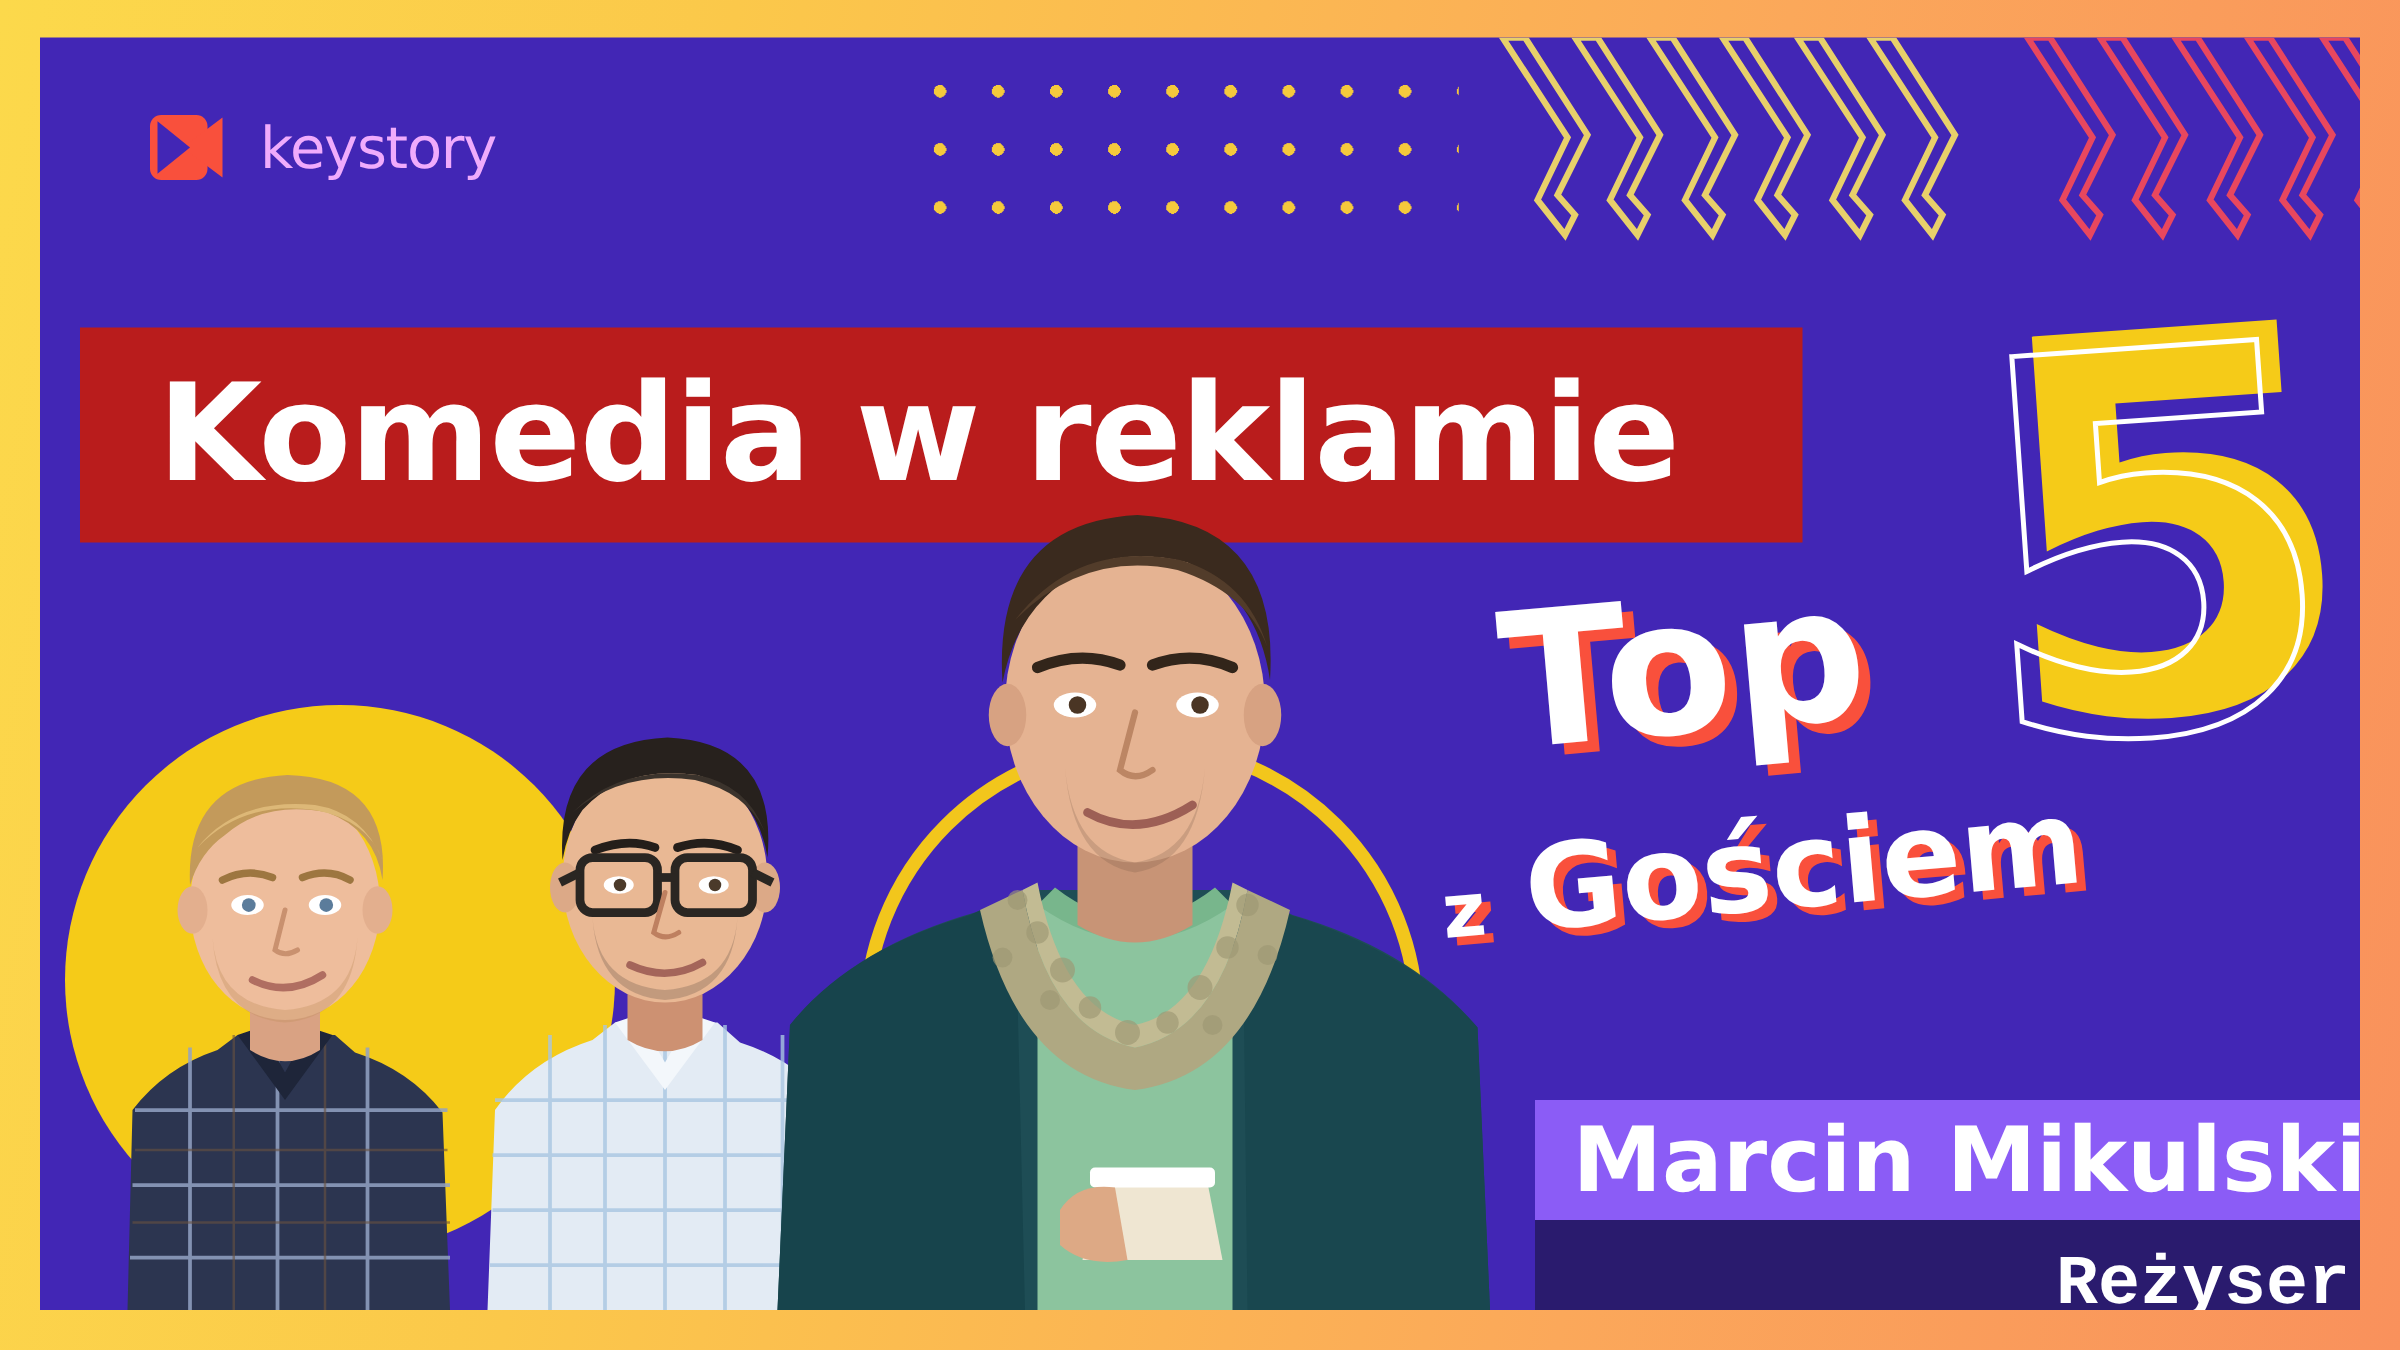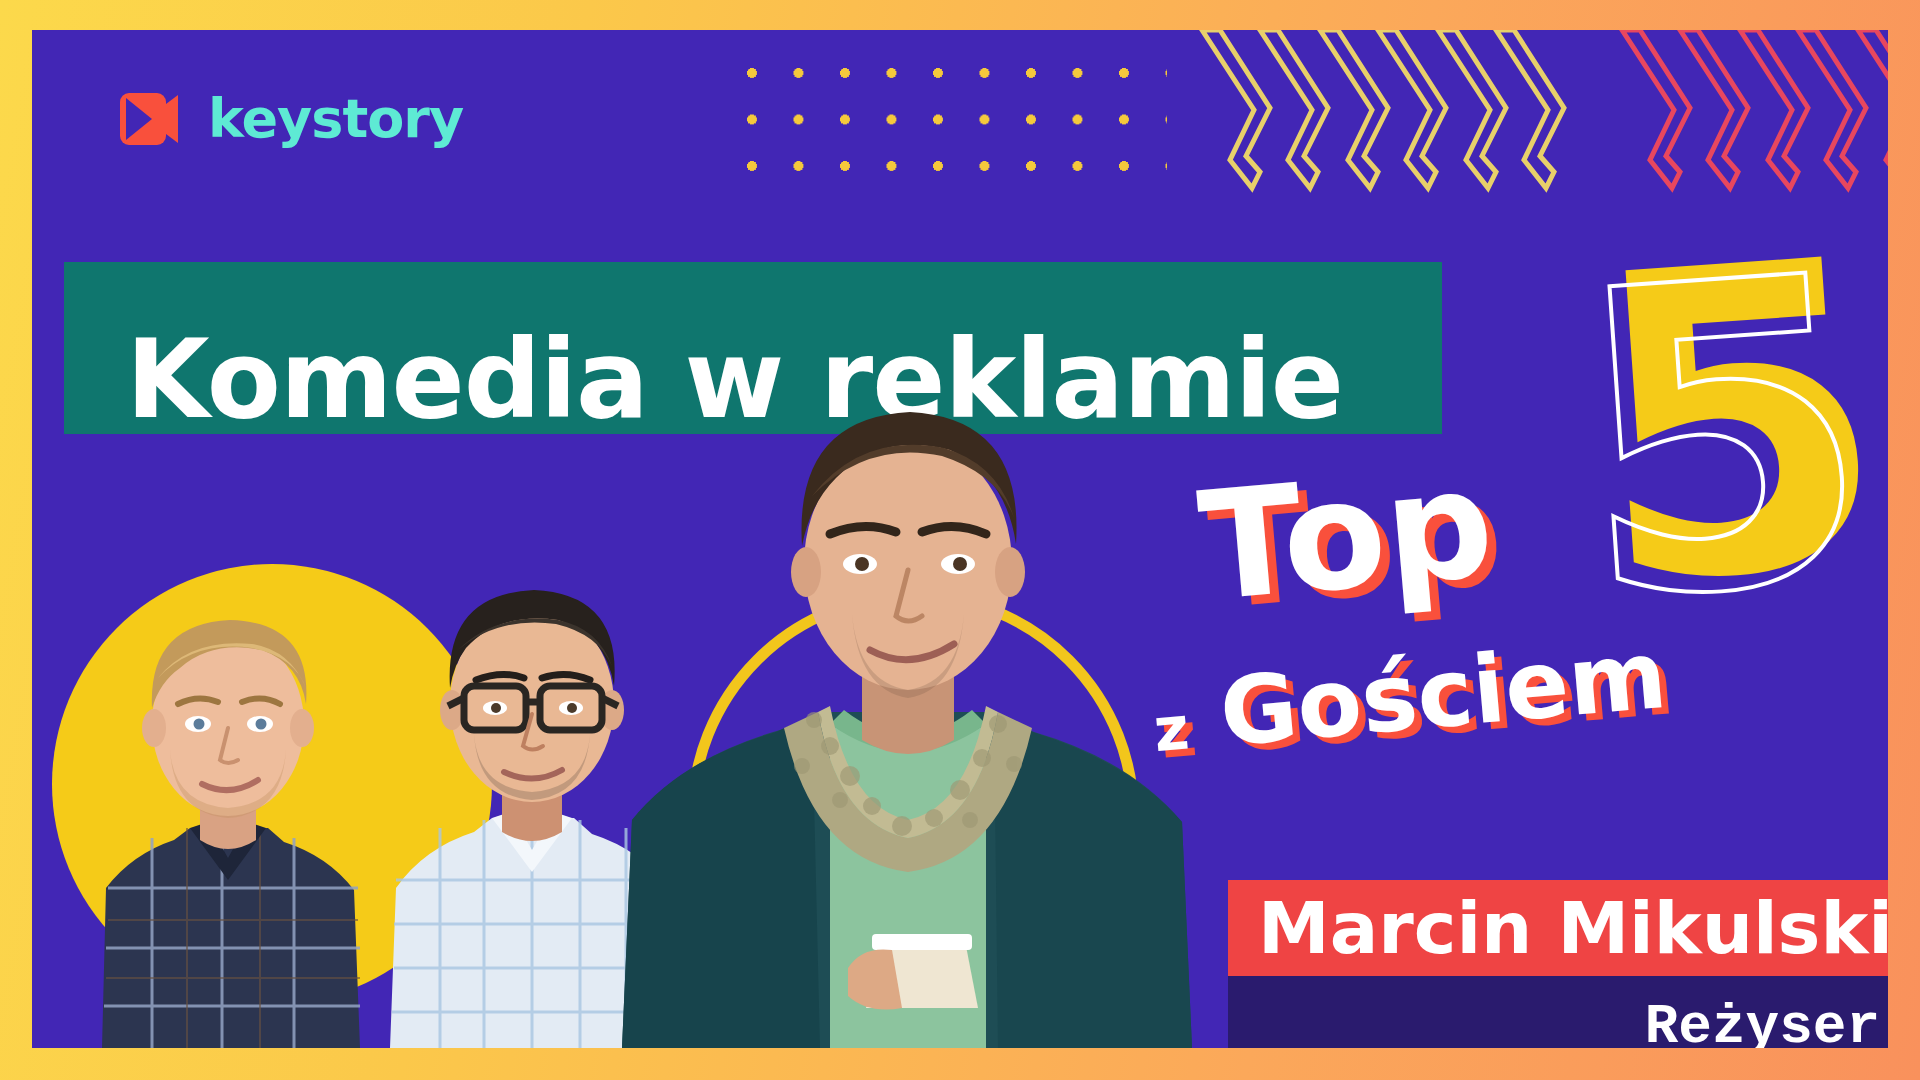--- a/index.html
+++ b/index.html
@@ -42,28 +42,28 @@
     position:absolute;left:26px;top:2px;width:0;height:0;
     border-top:24px solid transparent;border-bottom:24px solid transparent;
     border-right:32px solid #F9503C;
   }
   .logo-mark .notch{
     position:absolute;left:6px;top:5px;width:0;height:0;
     border-top:21px solid transparent;border-bottom:21px solid transparent;
     border-left:26px solid #4226B5;
   }
   .logo-text{
-    color:#5eead4;font-size:54px;font-weight:700;letter-spacing:-1px;line-height:1;
+    color:#f0abfc;font-size:46px;font-weight:400;letter-spacing:-1px;line-height:1;
     font-family:"DejaVu Sans",sans-serif;
   }
 
   
   .title-banner{
     position:absolute;left:32px;top:232px;width:1378px;height:172px;
-    background:#0f766e;display:flex;align-items:flex-end;
+    background:#b91c1c;display:flex;align-items:center;
   }
   .title-text{
     color:#FFFFFF;font-size:108px;font-weight:700;letter-spacing:-1px;
     margin-left:62px;white-space:nowrap;line-height:1;
     font-family:"DejaVu Sans",sans-serif;
   }
 
   
   .yellow-circle{
     position:absolute;left:20px;top:534px;width:440px;height:440px;
@@ -119,21 +119,21 @@
     transform:rotate(-5deg);
     text-shadow:7px 7px 0 #F9503C;
     white-space:nowrap;
     z-index:3;
   }
   .guest-word .small-z{font-size:60px;}
 
   
   .name-banner{
     position:absolute;left:1196px;top:850px;width:692px;height:96px;
-    background:#ef4444;display:flex;align-items:center;
+    background:#8b5cf6;display:flex;align-items:center;
   }
   .name-text{
     color:#fff;font-size:72px;font-weight:700;margin-left:30px;line-height:1;
     white-space:nowrap;font-family:"DejaVu Sans",sans-serif;
   }
   .role-banner{
     position:absolute;left:1196px;top:946px;width:692px;height:102px;
     background:#2A1B6E;display:flex;align-items:center;justify-content:flex-end;
   }
   .role-text{

